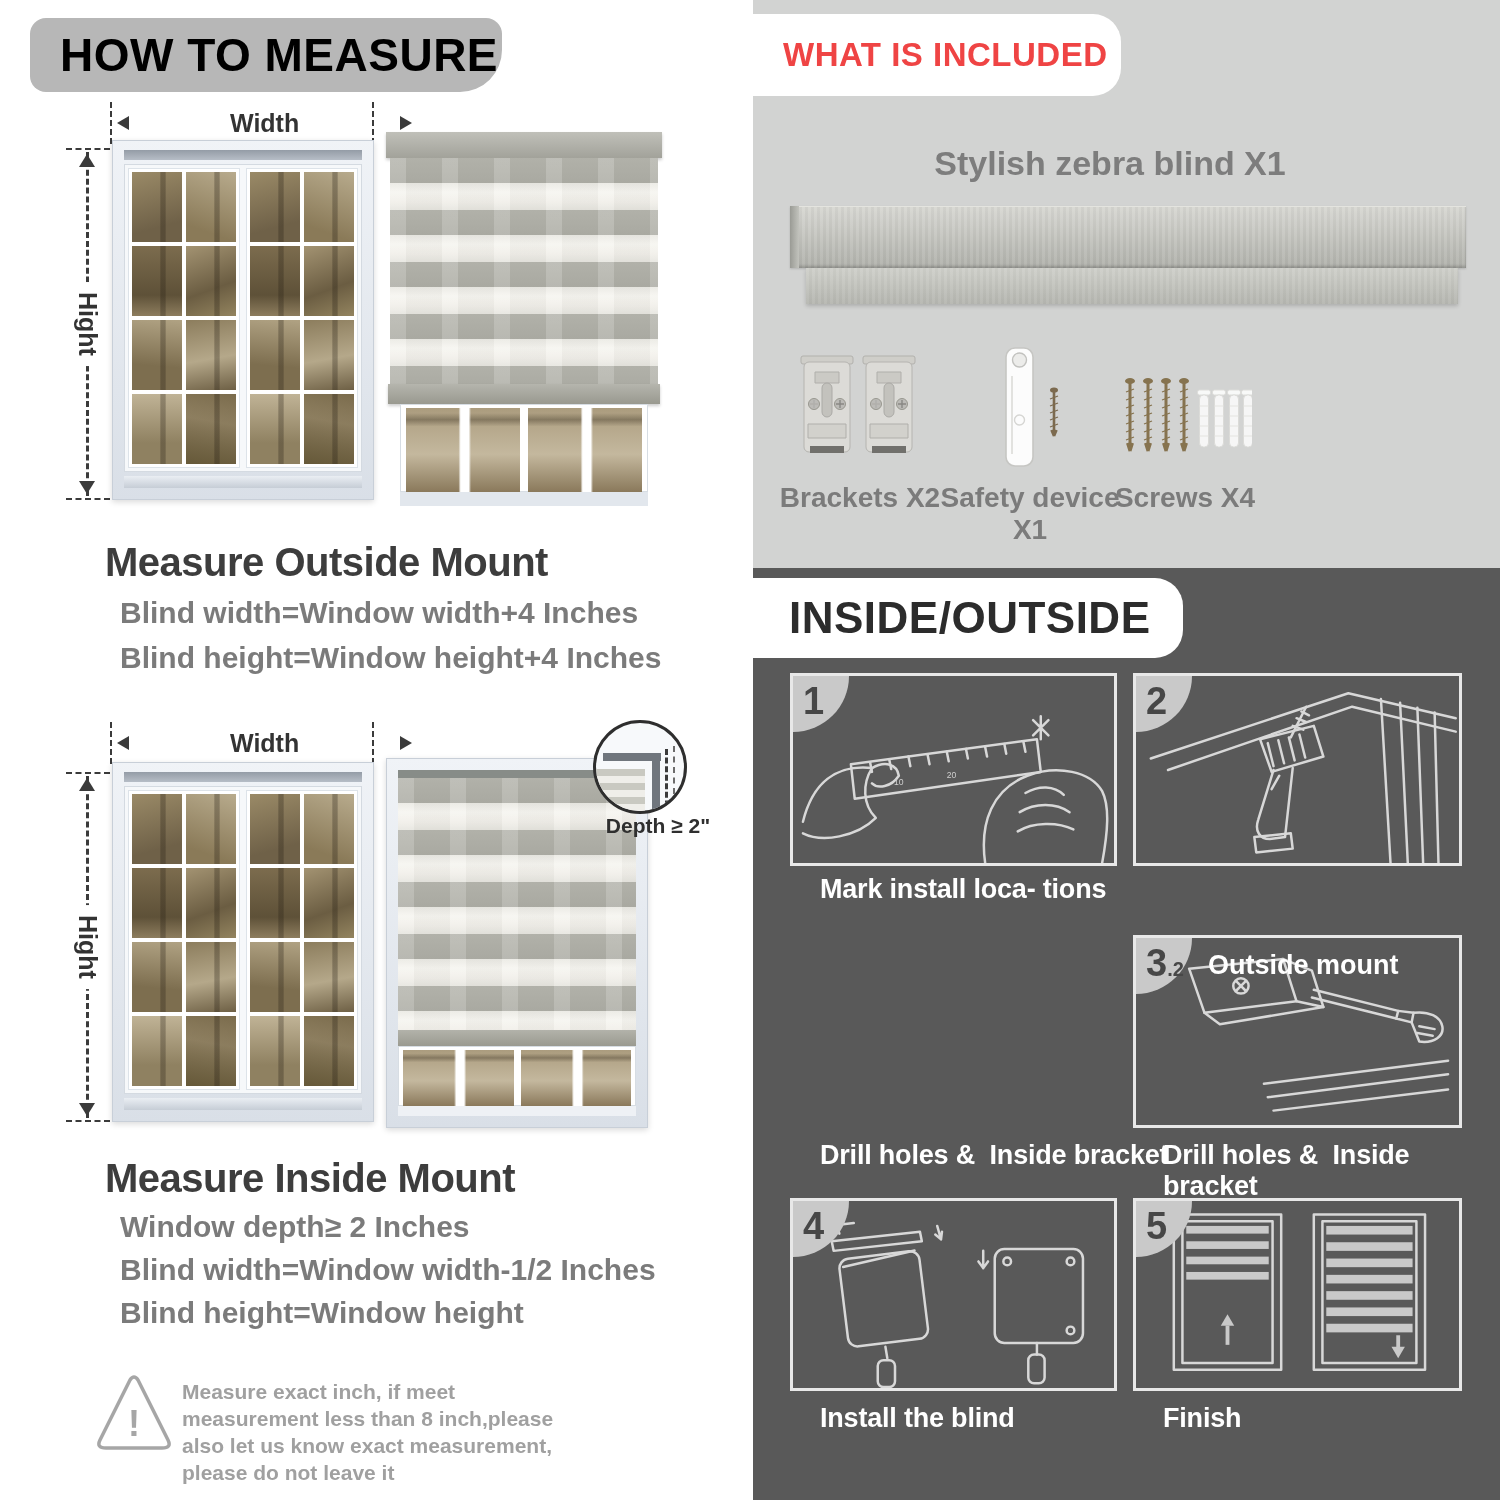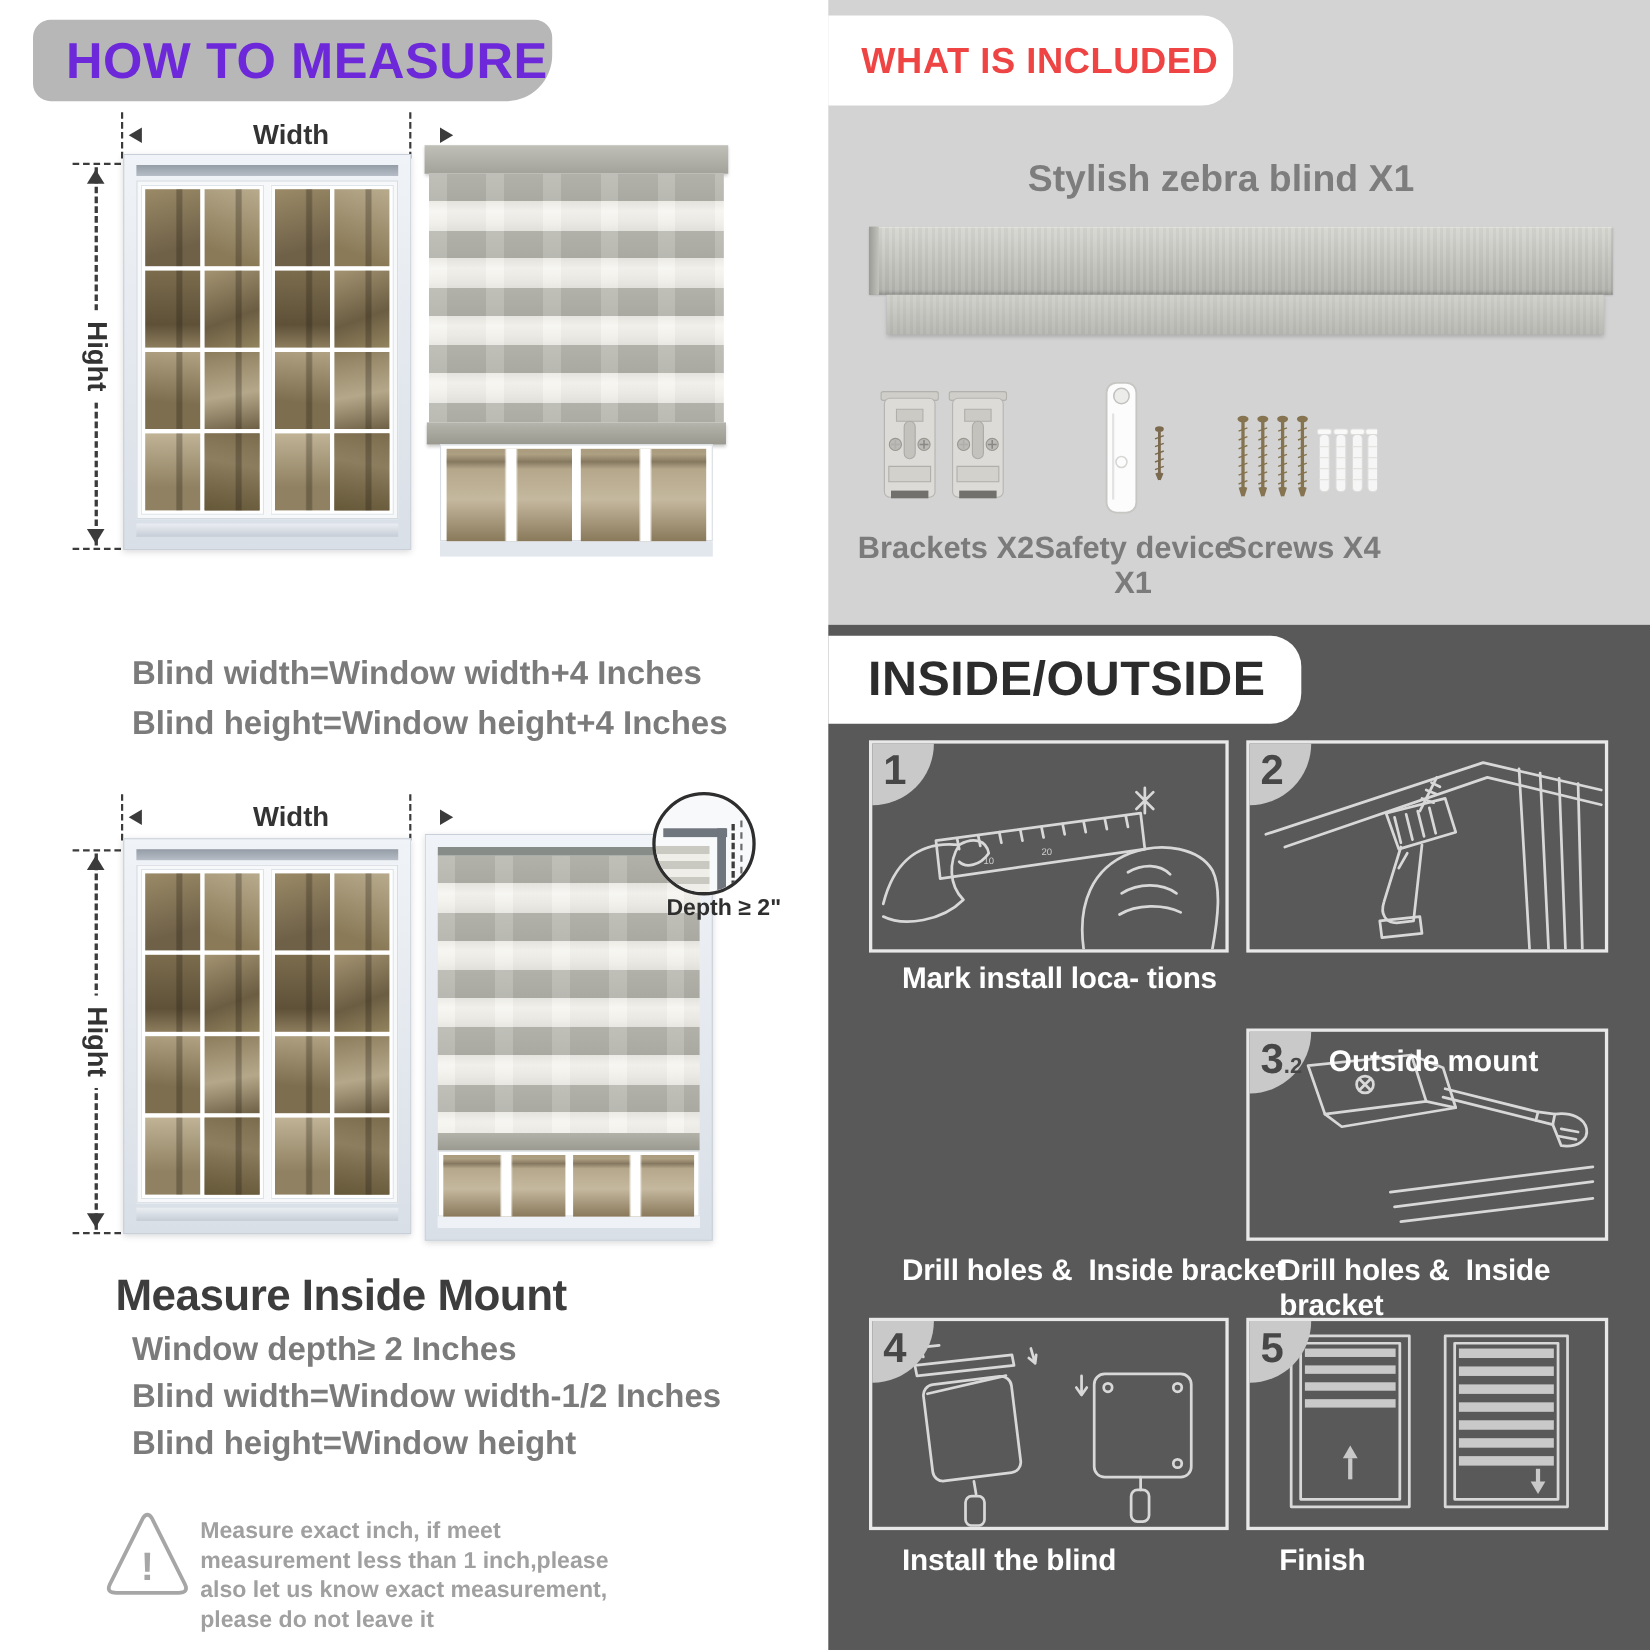--- a/index.html
+++ b/index.html
@@ -1,21 +1,21 @@
 <!DOCTYPE html>
 <html><head>
 <meta charset="utf-8">
 <style>
   html,body{margin:0;padding:0;background:#fff;}
   #canvas{position:relative;width:1500px;height:1500px;background:#fff;overflow:hidden;
           font-family:"Liberation Sans",sans-serif;}
 
   
   .pill{position:absolute;box-sizing:border-box;font-weight:bold;letter-spacing:.5px;}
-  .pill-left{left:30px;top:18px;width:472px;height:74px;background:#b7b7b7;color:#6d28d9;
+  .pill-left{left:30px;top:18px;width:472px;height:74px;background:#b7b7b7;color:#000000;
              border-radius:16px 16px 42px 16px;font-size:46px;line-height:74px;padding-left:30px;}
   .pill-included{left:753px;top:14px;width:368px;height:82px;background:#fff;color:#ef4444;
              border-radius:0 28px 28px 0;font-size:33px;line-height:82px;padding-left:30px;}
   .pill-mount{left:753px;top:578px;width:430px;height:80px;background:#fff;color:#2c2c2c;
              border-radius:0 28px 28px 0;font-size:44px;line-height:80px;padding-left:36px;}
 
   
   .panel-light{position:absolute;left:753px;top:0;width:747px;height:568px;background:#d2d3d2;}
   .panel-dark{position:absolute;left:753px;top:568px;width:747px;height:932px;background:#595959;}
 
@@ -193,20 +193,21 @@
   <div class="blind-out">
     <div class="b-headrail"></div>
     <div class="b-fabric zebra"></div>
     <div class="b-botrail"></div>
     <div class="b-peek">
       <div class="peek-sash"></div>
       <div class="peek-sash"></div>
     </div>
   </div>
 
+  <div class="mtitle" style="top:540px;">Measure Outside Mount</div>
   <div class="mline" style="top:596px;">Blind width=Window width+4 Inches</div>
   <div class="mline" style="top:641px;">Blind height=Window height+4 Inches</div>
 
   <div class="warrow" style="left:110px;top:730px;width:264px;">
     <span class="tick l"></span>
     <span class="ahl"></span>
     <span class="dash"></span>
     <span class="wlabel">Width</span>
     <span class="dash"></span>
     <span class="ahr"></span>
@@ -276,21 +277,21 @@
   <div class="mline" style="top:1210px;">Window depth≥ 2 Inches</div>
   <div class="mline" style="top:1253px;">Blind width=Window width-1/2 Inches</div>
   <div class="mline" style="top:1296px;">Blind height=Window height</div>
 
   <div class="warn-tri">
     <svg width="76" height="82" viewBox="0 0 76 82">
       <path d="M34,8 Q38,2 42,8 L72,68 Q76,76 66,76 L10,76 Q0,76 4,68 Z" fill="none" stroke="#a6a6a6" stroke-width="3.5" stroke-linejoin="round"></path>
       <text x="38" y="64" font-size="36" font-weight="bold" fill="#a6a6a6" text-anchor="middle" font-family="Liberation Sans, sans-serif">!</text>
     </svg>
   </div>
-  <div class="warn-text">Measure exact inch, if meet measurement less than 1 inch,please also let us know exact measurement, please do not leave it</div>
+  <div class="warn-text">Measure exact inch, if meet measurement less than 8 inch,please also let us know exact measurement, please do not leave it</div>
 
   <div class="pill pill-included">WHAT IS INCLUDED</div>
   <div class="product-label">Stylish zebra blind X1</div>
 
   <div class="bar-main">
     <div class="bar-cap"></div>
   </div>
   <div class="bar-valance"></div>
 
   <div style="position:absolute;left:800px;top:352px;">

